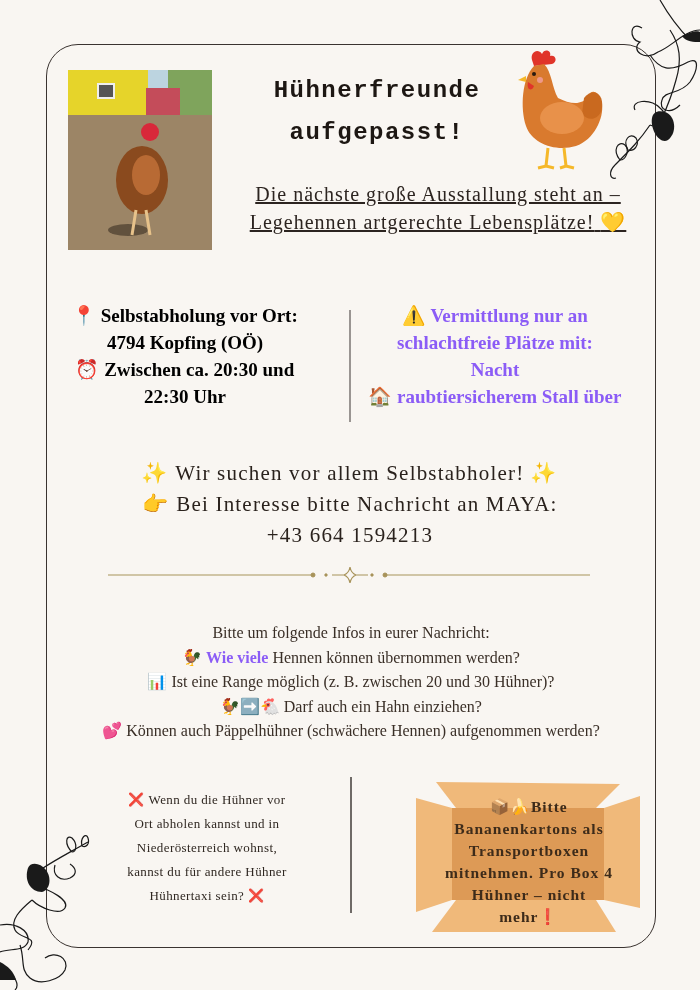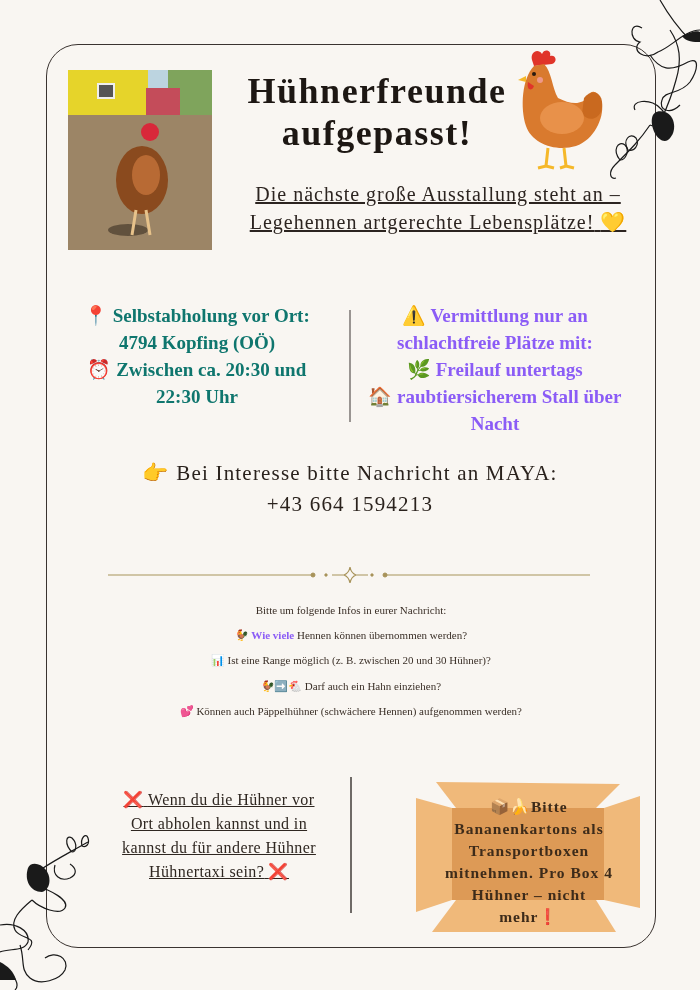--- a/index.html
+++ b/index.html
@@ -5,37 +5,37 @@
   * { box-sizing: border-box; margin: 0; padding: 0; }
   html, body { width: 700px; height: 990px; background: #f9f6f2; overflow: hidden; }
   body { position: relative; font-family: "DejaVu Serif", "Liberation Serif", serif; color: #2a211c; }
   .frame { position: absolute; left: 46px; top: 44px; width: 610px; height: 904px; border: 1.3px solid #3a3330; border-radius: 32px; }
   .abs { position: absolute; }
   .center { text-align: center; }
 
   .photo { left: 68px; top: 70px; width: 144px; height: 180px; overflow: hidden; background: #9a8266; }
   .photo svg { width: 100%; height: 100%; display: block; }
 
-  .title { left: 232px; top: 70px; width: 290px; font-family: Liberation Serif, serif; font-weight: bold; font-size: 36px; line-height: 42px; letter-spacing: 1.5px; color: #1d1713; }
+  .title { left: 232px; top: 70px; width: 290px; font-family: Liberation Mono, monospace; font-weight: bold; font-size: 24px; line-height: 42px; letter-spacing: 1.5px; color: #1d1713; }
   .hen { left: 512px; top: 48px; width: 96px; height: 126px; }
 
   .intro { left: 222px; top: 180px; width: 432px; font-family: "Liberation Serif", serif; font-size: 20px; line-height: 28px; letter-spacing: 1px; color: #2c2420; text-decoration: underline; }
 
-  .col-left { left: 56px; top: 302px; width: 282px; font-family: "Liberation Serif", serif; font-weight: bold; font-size: 19px; line-height: 27px; color: #0f766e; }
+  .col-left { left: 44px; top: 302px; width: 282px; font-family: "Liberation Serif", serif; font-weight: bold; font-size: 19px; line-height: 27px; color: #000000; }
   .col-right { left: 350px; top: 302px; width: 290px; font-family: "Liberation Serif", serif; font-weight: bold; font-size: 19px; line-height: 27px; color: #8b5cf6; }
   .vdivider { left: 349px; top: 310px; width: 2px; height: 112px; background: #9a9592; }
 
   .cta { left: 80px; top: 458px; width: 540px; font-family: "Liberation Serif", serif; font-size: 21px; line-height: 31px; letter-spacing: 1.2px; color: #2a221d; }
 
   .ornament { left: 108px; top: 566px; width: 482px; height: 18px; }
 
-  .info { left: 56px; top: 598px; width: 590px; font-family: "Liberation Serif", serif; font-size: 11px; line-height: 24.5px; color: #3a2f27; }
+  .info { left: 56px; top: 621px; width: 590px; font-family: "Liberation Serif", serif; font-size: 16px; line-height: 24.5px; color: #3a2f27; }
   .info b { color: #8b5cf6; }
 
-  .bottom-left { left: 96px; top: 788px; width: 246px; font-family: "Liberation Serif", serif; font-size: 16px; line-height: 24px; letter-spacing: 0.4px; color: #2f2721; text-decoration: underline; }
+  .bottom-left { left: 84px; top: 788px; width: 246px; font-family: "Liberation Serif", serif; font-size: 13px; line-height: 24px; letter-spacing: 0.4px; color: #2f2721; }
   .vdivider2 { left: 350px; top: 777px; width: 1.5px; height: 136px; background: #6f6a67; }
 
   .box { left: 416px; top: 778px; width: 224px; height: 158px; }
   .box-text { left: 424px; top: 796px; width: 210px; font-family: "Liberation Serif", serif; font-weight: bold; font-size: 15.5px; line-height: 22px; letter-spacing: 1px; color: #3d2b1a; }
 
   .deco-tr { right: 0; top: 0; width: 110px; height: 200px; }
   .deco-bl { left: 0; top: 830px; width: 120px; height: 160px; }
   .emoji { font-family: "DejaVu Sans", sans-serif; font-weight: normal; }
   .red { color: #d9443a; }
   .gold { color: #f4c236; }
@@ -122,26 +122,26 @@
   <div>4794 Kopfing (OÖ)</div>
   <div><span class="emoji">⏰</span> <span>Zwischen ca. 20:30 und</span></div>
   <div>22:30 Uhr</div>
 </div>
 
 <div class="abs vdivider"></div>
 
 <div class="abs col-right center">
   <div><span class="emoji">⚠️</span> <span>Vermittlung nur an</span></div>
   <div>schlachtfreie Plätze mit:</div>
-  <div><span class="emoji">🌿</span> <span>Freilauf untertags</span></div>
+  <div>Nacht</div>
   <div><span class="emoji">🏠</span> <span>raubtiersicherem Stall über</span></div>
-  <div>Nacht</div>
 </div>
 
 <div class="abs cta center">
+  <div><span class="emoji gold">✨</span> <span>Wir suchen vor allem Selbstabholer!</span> <span class="emoji gold">✨</span></div>
   <div><span class="emoji">👉</span> <span>Bei Interesse bitte Nachricht an MAYA:</span></div>
   <div>+43 664 1594213</div>
 </div>
 
 <svg class="abs ornament" viewBox="0 0 482 18">
   <g stroke="#a8935a" fill="#a8935a">
     <line x1="0" y1="9" x2="205" y2="9" stroke-width="1.2"></line>
     <line x1="277" y1="9" x2="482" y2="9" stroke-width="1.2"></line>
     <circle cx="205" cy="9" r="2"></circle>
     <circle cx="218" cy="9" r="1.2"></circle>
@@ -155,20 +155,21 @@
   <div>Bitte um folgende Infos in eurer Nachricht:</div>
   <div><span class="emoji">🐓</span> <b>Wie viele</b> <span>Hennen können übernommen werden?</span></div>
   <div><span class="emoji">📊</span> <span>Ist eine Range möglich (z. B. zwischen 20 und 30 Hühner)?</span></div>
   <div><span class="emoji">🐓➡️🐔</span> <span>Darf auch ein Hahn einziehen?</span></div>
   <div><span class="emoji">💕</span> <span>Können auch Päppelhühner (schwächere Hennen) aufgenommen werden?</span></div>
 </div>
 
 <div class="abs bottom-left center">
   <div><span class="emoji red">❌</span> <span>Wenn du die Hühner vor</span></div>
   <div>Ort abholen kannst und in</div>
+  <div>Niederösterreich wohnst,</div>
   <div>kannst du für andere Hühner</div>
   <div><span>Hühnertaxi sein?</span> <span class="emoji red">❌</span></div>
 </div>
 
 <div class="abs vdivider2"></div>
 
 <svg class="abs box" viewBox="0 0 224 158">
   <path d="M20 4 L 204 6 L 180 30 L 40 30 Z" fill="#f0b97a"></path>
   <path d="M0 20 L 36 30 L 36 122 L 0 134 Z" fill="#f0b97a"></path>
   <path d="M224 18 L 188 30 L 188 122 L 224 130 Z" fill="#f0b97a"></path>

